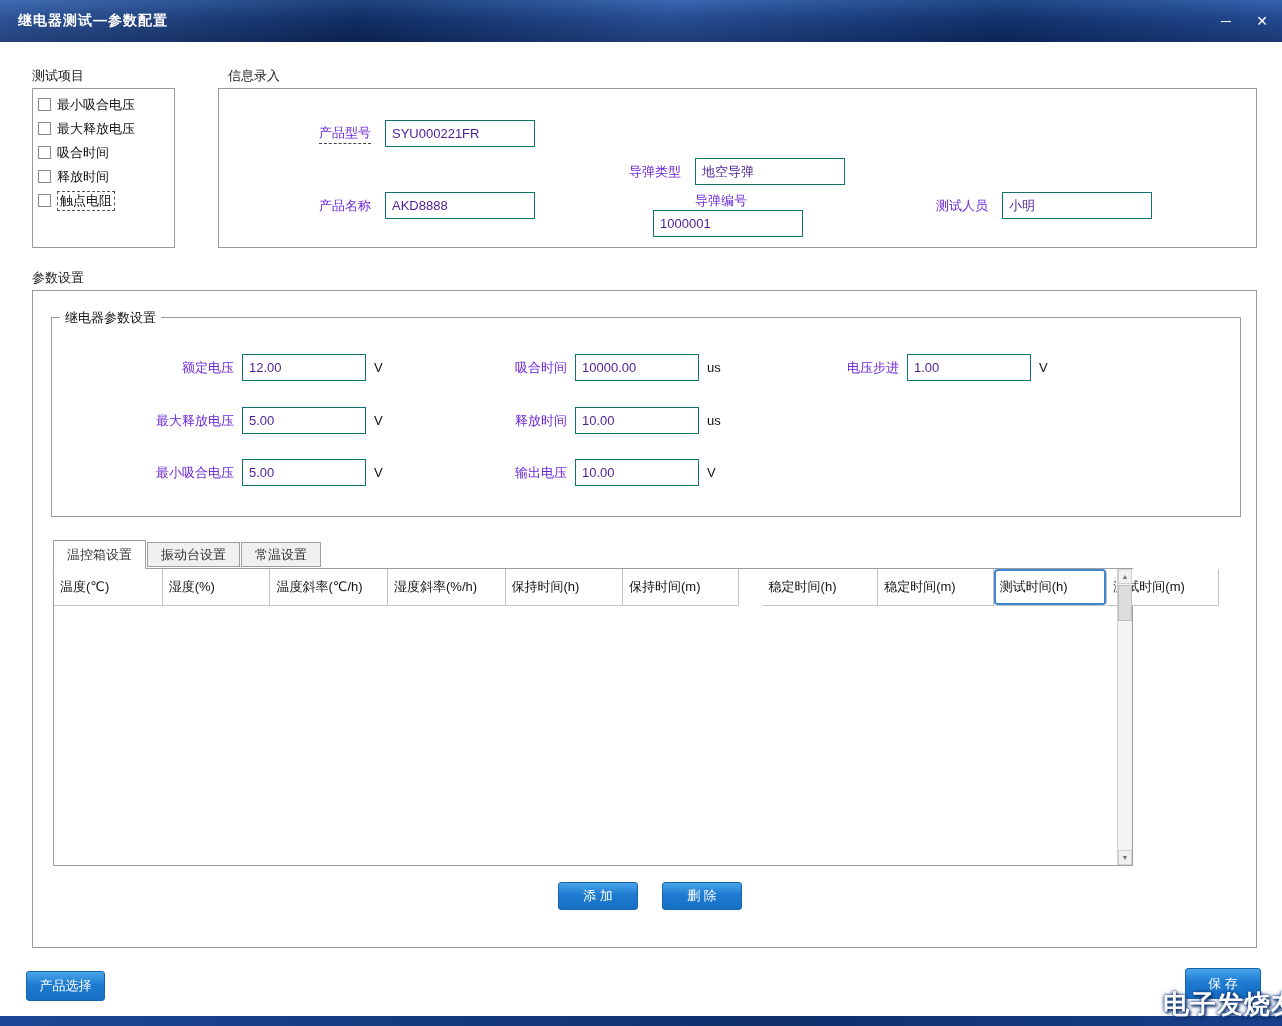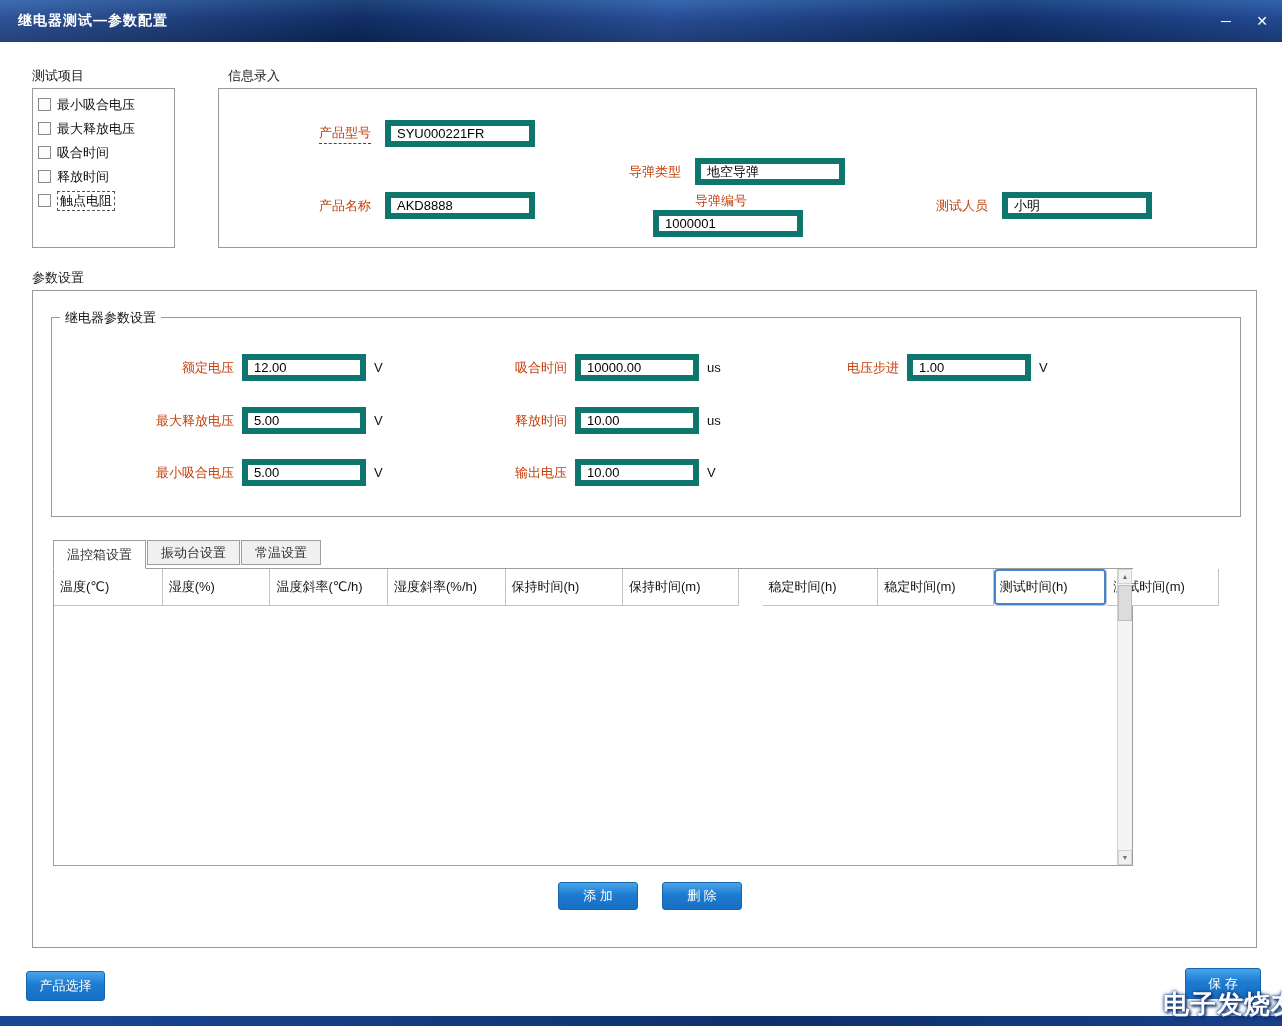--- a/index.html
+++ b/index.html
@@ -46,24 +46,24 @@
   .cb-row { display:flex; align-items:center; margin:7px 0 0 5px; height:17px; }
   .cb {
     width:13px; height:13px; border:1px solid #8a8a8a; background:#fdfdfd;
     margin-right:6px; flex:0 0 auto;
   }
   .cb-row .cb-label { font-size:13px; color:#111; white-space:nowrap; }
   .cb-row.focused .cb-label { border:1px dashed #555; padding:0 2px; }
 
   
   .field { position:absolute; display:flex; align-items:center; }
-  .field .lbl { font-size:13px; color:#c2410c; white-space:nowrap; margin-right:14px; }
+  .field .lbl { font-size:13px; color:#6d28d9; white-space:nowrap; margin-right:14px; }
   .field input {
-    height:27px; border:6px solid #0f766e; background:#fff;
-    font-size:13px; color:#000000; padding:0 6px; font-family:inherit;
+    height:27px; border:1px solid #0f766e; background:#fff;
+    font-size:13px; color:#4c1d95; padding:0 6px; font-family:inherit;
   }
   .field .unit { font-size:13px; color:#111; margin-left:8px; }
   .lbl-dashed { border-bottom:1px dashed #444; padding-bottom:1px; }
 
   
   .box-info .field input { width:150px; }
   .if0 { left:100px; top:31px; }
   .if1 { left:410px; top:31px;margin-top:38px; }
   .if2 { left:717px; top:31px; }
   .if3 { left:100px; top:103px; }
@@ -85,21 +85,21 @@
   .rf1 { left:375px; top:36px; }
   .rf2 { left:707px; top:36px; }
   .rf3 { left:42px;  top:89px; }
   .rf4 { left:375px; top:89px; }
   .rf5 { left:42px;  top:141px; }
   .rf6 { left:375px; top:141px; }
 
   
   .tabs {
     position:absolute; left:20px; top:249px; height:29px;
-    display:flex; align-items:flex-start; z-index:3;font-family:Liberation Serif, serif;
+    display:flex; align-items:center; z-index:3;font-family:Liberation Serif, serif;
   }
   .tab {
     height:25px; line-height:24px; padding:0 13px; margin-right:1px;
     border:1px solid #9e9e9e; background:#f0f0f0; color:#333;
     font-size:13px; cursor:pointer; white-space:nowrap;
   }
   .tab.active {
     background:#fff; height:29px; line-height:28px;
     border-bottom:1px solid #fff; position:relative; z-index:4;
   }

